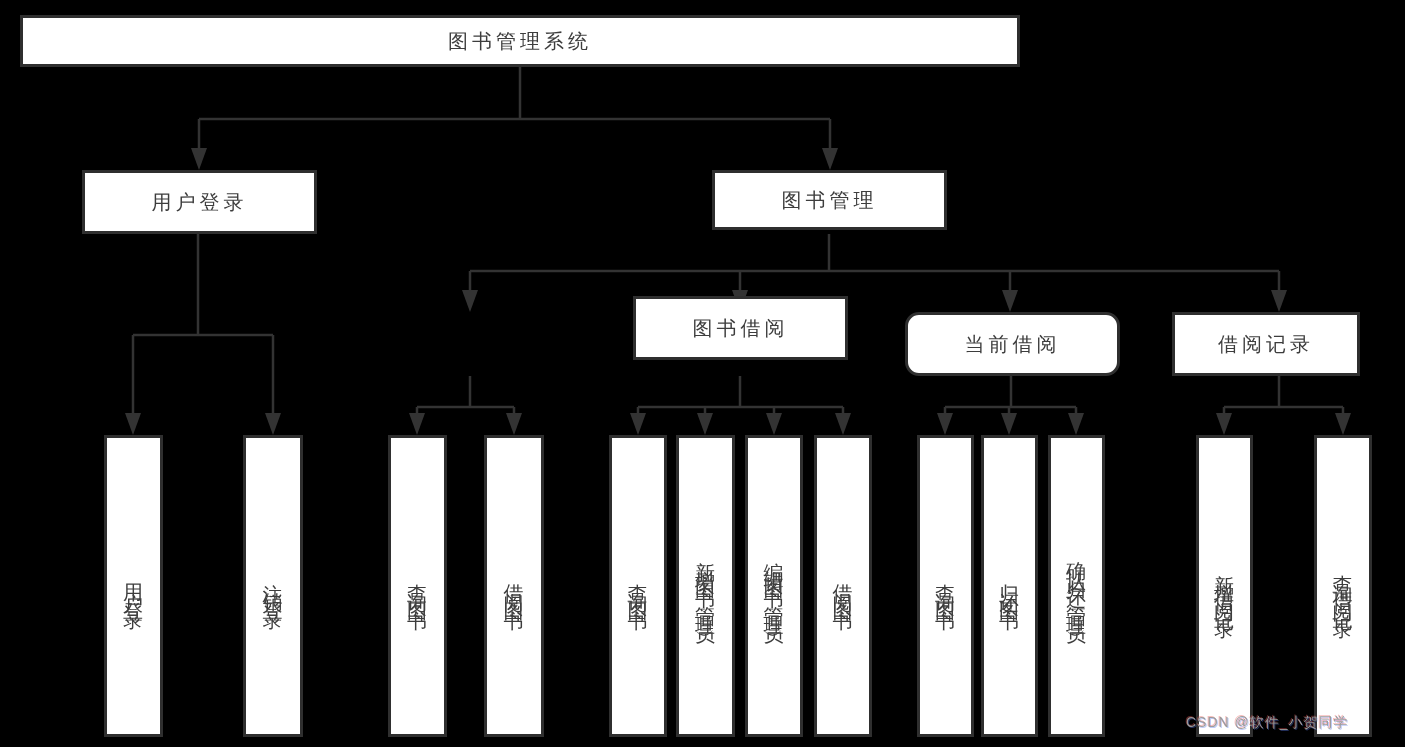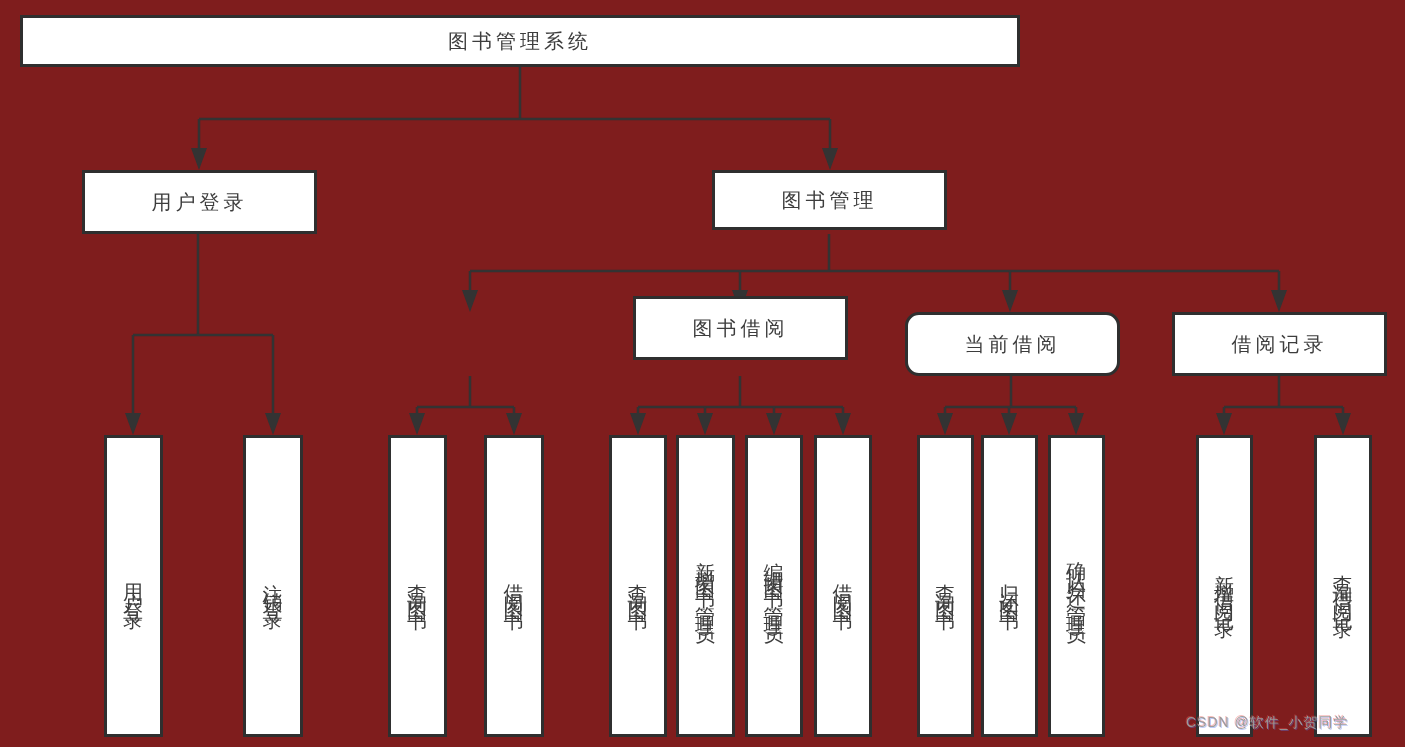--- a/index.html
+++ b/index.html
@@ -1,20 +1,20 @@
 <!DOCTYPE html>
 <html><head>
 <meta charset="utf-8">
 <style>
   html, body { margin: 0; padding: 0; background: #ffffff; }
   #stage {
     position: relative;
     width: 1405px;
     height: 747px;
-    background: #7f1d1d;
+    background: #000000;
     font-family: "Liberation Sans", "DejaVu Sans", sans-serif;
     overflow: hidden;
   }
   #wires {
     position: absolute;
     left: 0; top: 0;
     width: 1405px; height: 747px;
     z-index: 1;
   }
   #wires path.wire { stroke: #333333; stroke-width: 2.5; fill: none; }
@@ -132,21 +132,21 @@
   <div class="box" style="left:712px; top:170px; width:235px; height:60px;">
     <span class="hlabel">图书管理</span>
   </div>
 
   <div class="box" style="left:633px; top:296px; width:215px; height:64px;">
     <span class="hlabel">图书借阅</span>
   </div>
   <div class="box" style="left:905px; top:312px; width:215px; height:64px;border-radius:14px;">
     <span class="hlabel">当前借阅</span>
   </div>
-  <div class="box" style="left:1172px; top:312px; width:215px; height:64px;">
+  <div class="box" style="left:1172px; top:312px; width:188px; height:64px;">
     <span class="hlabel">借阅记录</span>
   </div>
 
   <div class="box" style="left:104px; top:435px; width:59px; height:302px;">
     <span class="vlabel">用户登录</span>
   </div>
   <div class="box" style="left:243px; top:435px; width:60px; height:302px;">
     <span class="vlabel">注销登录</span>
   </div>
 

